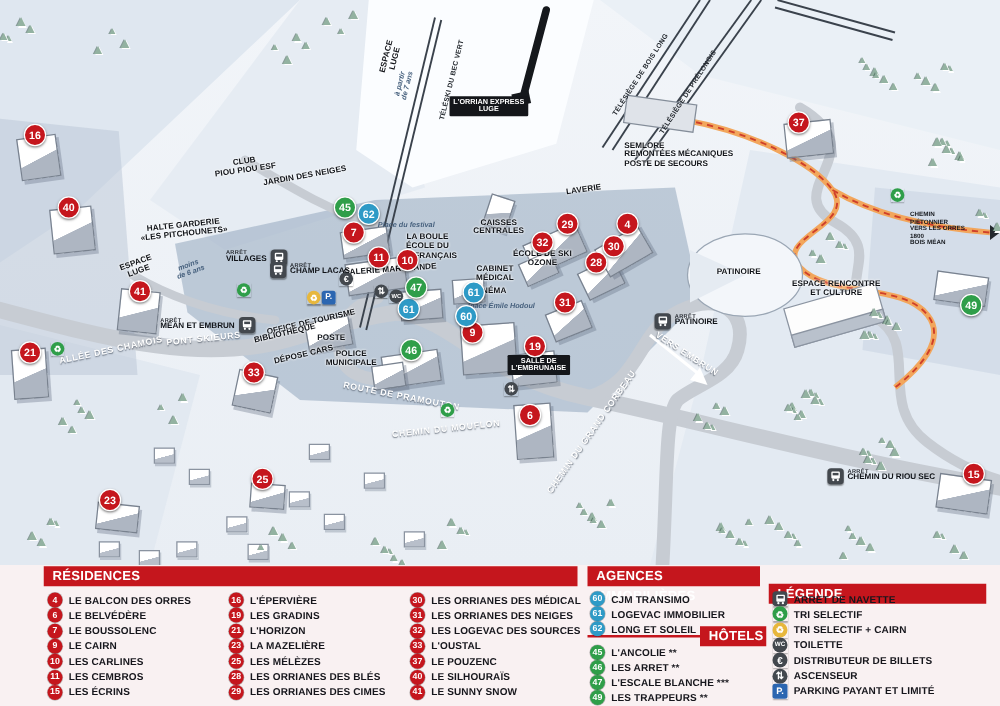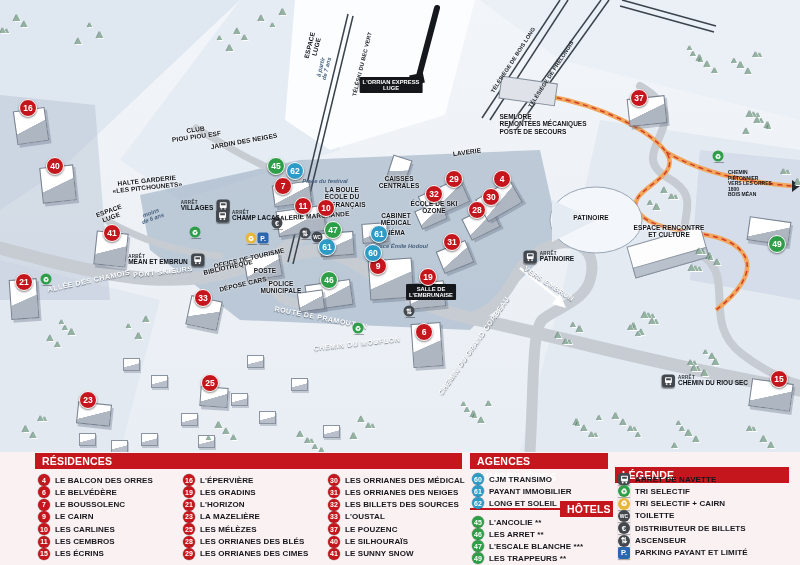--- a/index.html
+++ b/index.html
@@ -543,21 +543,21 @@
         <div class="lg-item">
           <span class="lg-num" style="background: rgb(197, 22, 29);">30</span>
           <span class="lg-name">LES ORRIANES DES MÉDICAL</span>
         </div>
         <div class="lg-item">
           <span class="lg-num" style="background: rgb(197, 22, 29);">31</span>
           <span class="lg-name">LES ORRIANES DES NEIGES</span>
         </div>
         <div class="lg-item">
           <span class="lg-num" style="background: rgb(197, 22, 29);">32</span>
-          <span class="lg-name">LES BILLETS DES SOURCES</span>
+          <span class="lg-name">LES LOGEVAC DES SOURCES</span>
         </div>
         <div class="lg-item">
           <span class="lg-num" style="background: rgb(197, 22, 29);">33</span>
           <span class="lg-name">L'OUSTAL</span>
         </div>
         <div class="lg-item">
           <span class="lg-num" style="background: rgb(197, 22, 29);">37</span>
           <span class="lg-name">LE POUZENC</span>
         </div>
         <div class="lg-item">
@@ -569,21 +569,21 @@
           <span class="lg-name">LE SUNNY SNOW</span>
         </div>
       </div>
     <div class="lg-col" id="ag-col" style="left:472px;top:21px;width:140px;height:33px">
         <div class="lg-item">
           <span class="lg-num" style="background: rgb(46, 154, 198);">60</span>
           <span class="lg-name">CJM TRANSIMO</span>
         </div>
         <div class="lg-item">
           <span class="lg-num" style="background: rgb(46, 154, 198);">61</span>
-          <span class="lg-name">PAYANT IMMOBILIER</span>
+          <span class="lg-name">LOGEVAC IMMOBILIER</span>
         </div>
         <div class="lg-item">
           <span class="lg-num" style="background: rgb(46, 154, 198);">62</span>
           <span class="lg-name">LONG ET SOLEIL</span>
         </div>
       </div>
     <div class="lg-col" id="ho-col" style="left:472px;top:64px;width:140px;height:45px">
         <div class="lg-item">
           <span class="lg-num" style="background: rgb(47, 158, 73);">45</span>
           <span class="lg-name">L'ANCOLIE **</span>

